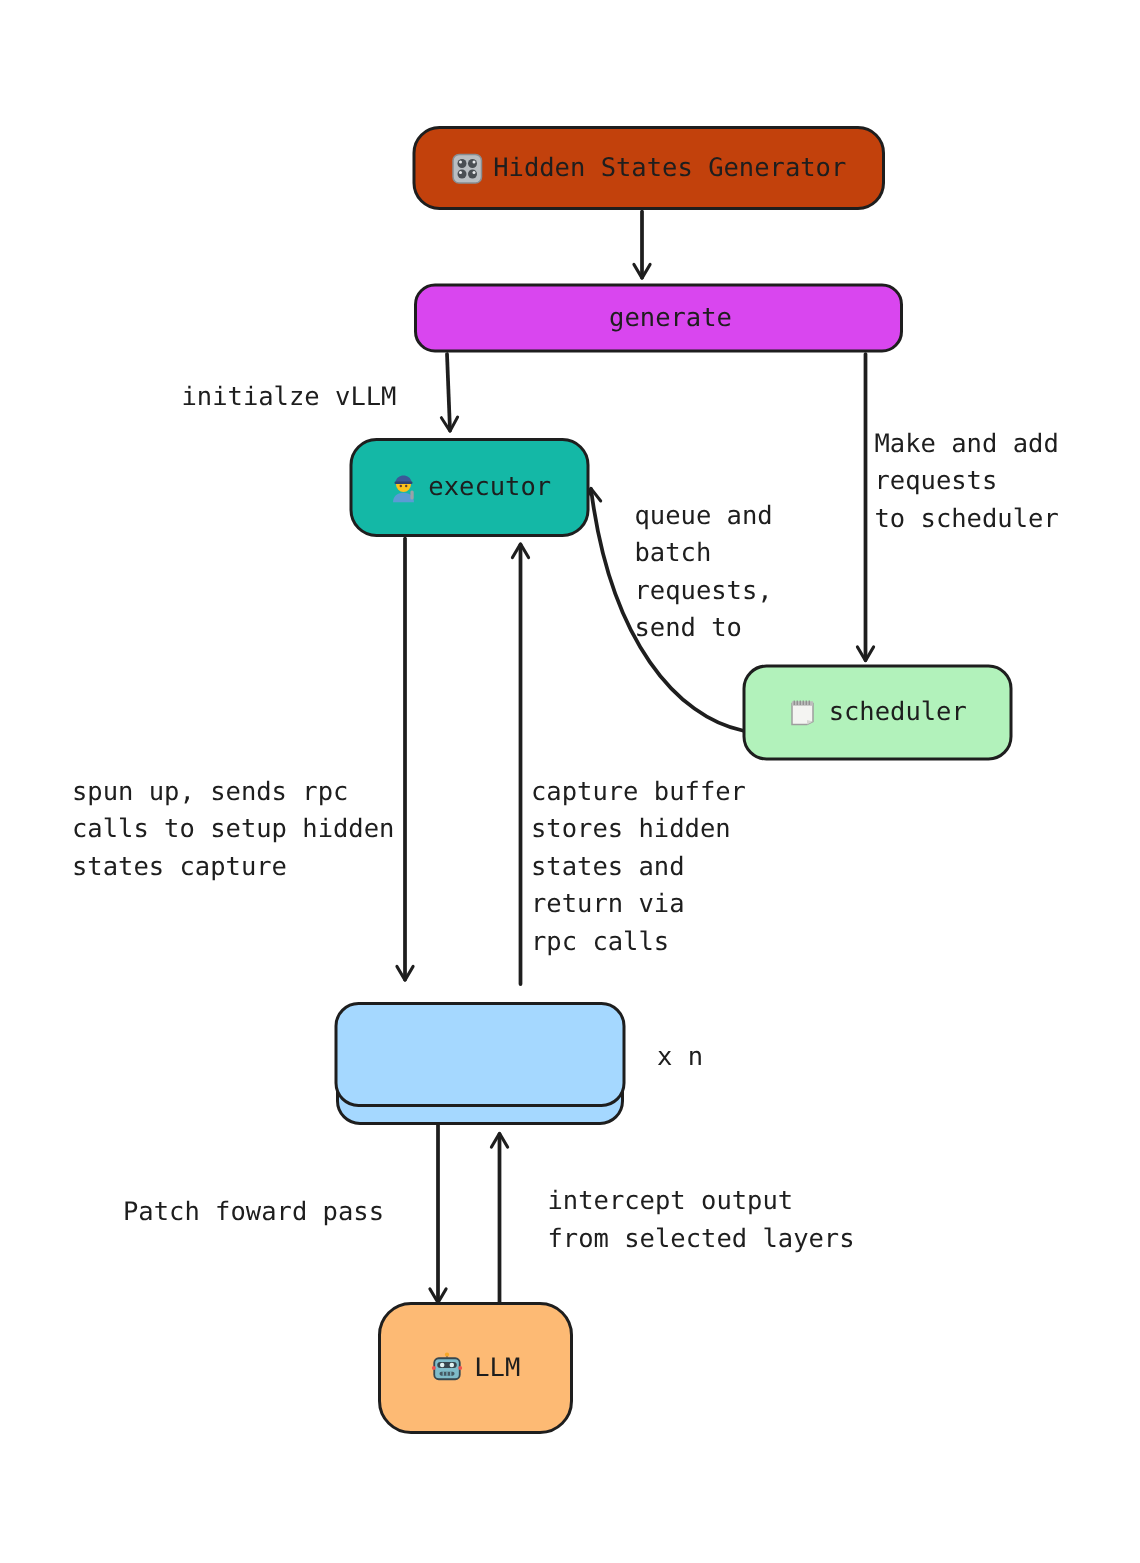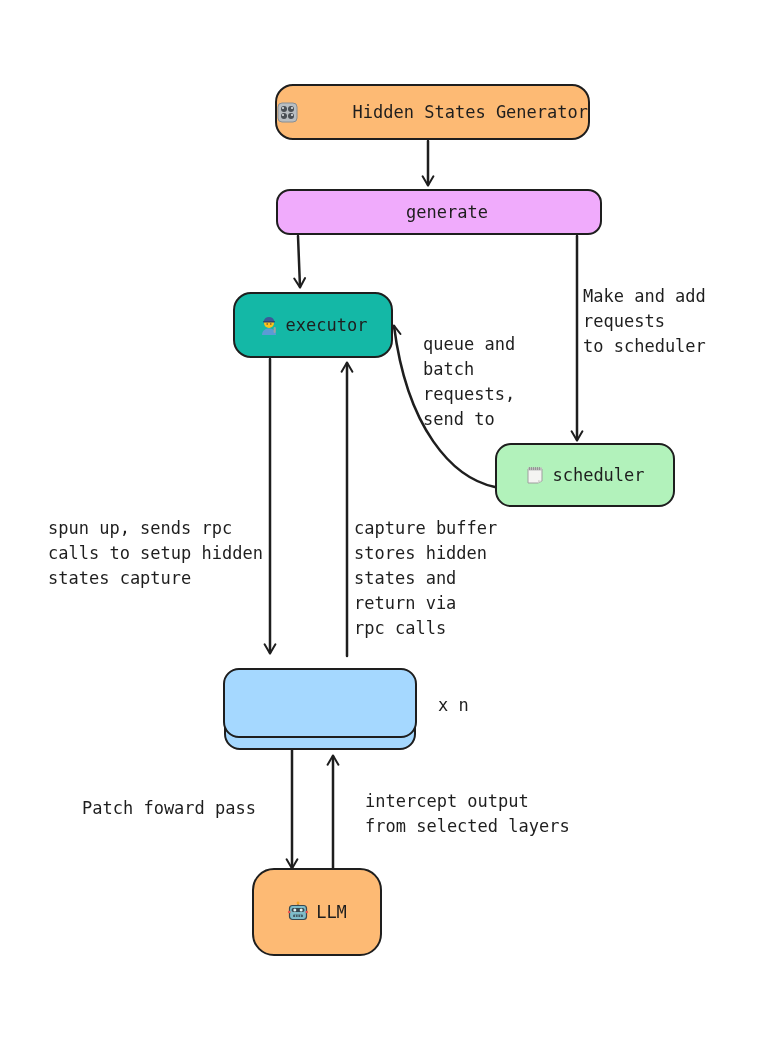--- a/index.html
+++ b/index.html
@@ -55,38 +55,38 @@
       <path d="M 298 236 L 300 287" marker-end="url(#ah)"></path>
       <path d="M 577 236 L 577 440" marker-end="url(#ah)"></path>
       <path d="M 495 487 C 452 478 407 428 394 326" marker-end="url(#ah)"></path>
       <path d="M 270 359 L 270 653" marker-end="url(#ah)"></path>
       <path d="M 347 656 L 347 363" marker-end="url(#ah)"></path>
       <path d="M 292 750 L 292 868" marker-end="url(#ah)"></path>
       <path d="M 333 869 L 333 756" marker-end="url(#ah)"></path>
     </g>
   </svg>
 
-  <div class="box" id="n-hsg" style="background-color: #fdba74; justify-content: space-between;">
+  <div class="box" id="n-hsg" style="background-color: #c2410c;">
     <span class="icon">
       <svg width="21" height="21" viewBox="0 0 21 21">
         <rect x="1" y="1" width="19" height="19" rx="4" fill="#b9bec2" stroke="#888e93" stroke-width="1"></rect>
         <circle cx="7" cy="7" r="3" fill="#4a4f54"></circle>
           <circle cx="14" cy="7" r="3" fill="#4a4f54"></circle>
         <circle cx="7" cy="14" r="3" fill="#4a4f54"></circle>
           <circle cx="14" cy="14" r="3" fill="#4a4f54"></circle>
         <circle cx="6" cy="6" r="1" fill="#e8eaec"></circle>
           <circle cx="15" cy="6" r="1" fill="#e8eaec"></circle>
         <circle cx="6" cy="13" r="1" fill="#e8eaec"></circle>
           <circle cx="15" cy="13" r="1" fill="#e8eaec"></circle>
       </svg>
     </span>
     <span class="lbl">Hidden States Generator</span>
   </div>
 
-  <div class="box" id="n-generate" style="background-color: #f0abfc; padding-left: 16px;">
+  <div class="box" id="n-generate" style="background-color: #d946ef; padding-left: 16px;">
     <span class="lbl">generate</span>
   </div>
 
   <div class="box" id="n-executor" style="background-color: #14b8a6;">
     <span class="icon">
       <svg width="20" height="20" viewBox="0 0 20 20">
         <path d="M 3 20 C 3 15 7 13.5 10 13.5 C 13 13.5 17 15 17 20 Z" fill="#5b9bd5"></path>
         <circle cx="10" cy="8" r="5" fill="#fcc21b"></circle>
         <path d="M 4.6 6.5 C 5.2 3.4 7.4 2 10 2 C 12.6 2 14.8 3.4 15.4 6.5 Z" fill="#3b5998"></path>
         <rect x="4" y="6" width="12" height="1.6" rx="0.8" fill="#2d4373"></rect>
@@ -133,20 +133,21 @@
         <line x1="8.5" y1="13.5" x2="8.5" y2="16.1" stroke="#7fbcc9" stroke-width="0.8"></line>
         <line x1="11" y1="13.5" x2="11" y2="16.1" stroke="#7fbcc9" stroke-width="0.8"></line>
         <line x1="13.5" y1="13.5" x2="13.5" y2="16.1" stroke="#7fbcc9" stroke-width="0.8"></line>
         <circle cx="2.2" cy="11" r="1.3" fill="#ef5350"></circle>
           <circle cx="19.8" cy="11" r="1.3" fill="#ef5350"></circle>
       </svg>
     </span>
     <span class="lbl">LLM</span>
   </div>
 
+  <div class="note" id="t-init">initialze vLLM</div>
   <div class="note" id="t-make">Make and add
 requests
 to scheduler</div>
   <div class="note" id="t-queue">queue and
 batch
 requests,
 send to</div>
   <div class="note" id="t-spun">spun up, sends rpc
 calls to setup hidden
 states capture</div>

